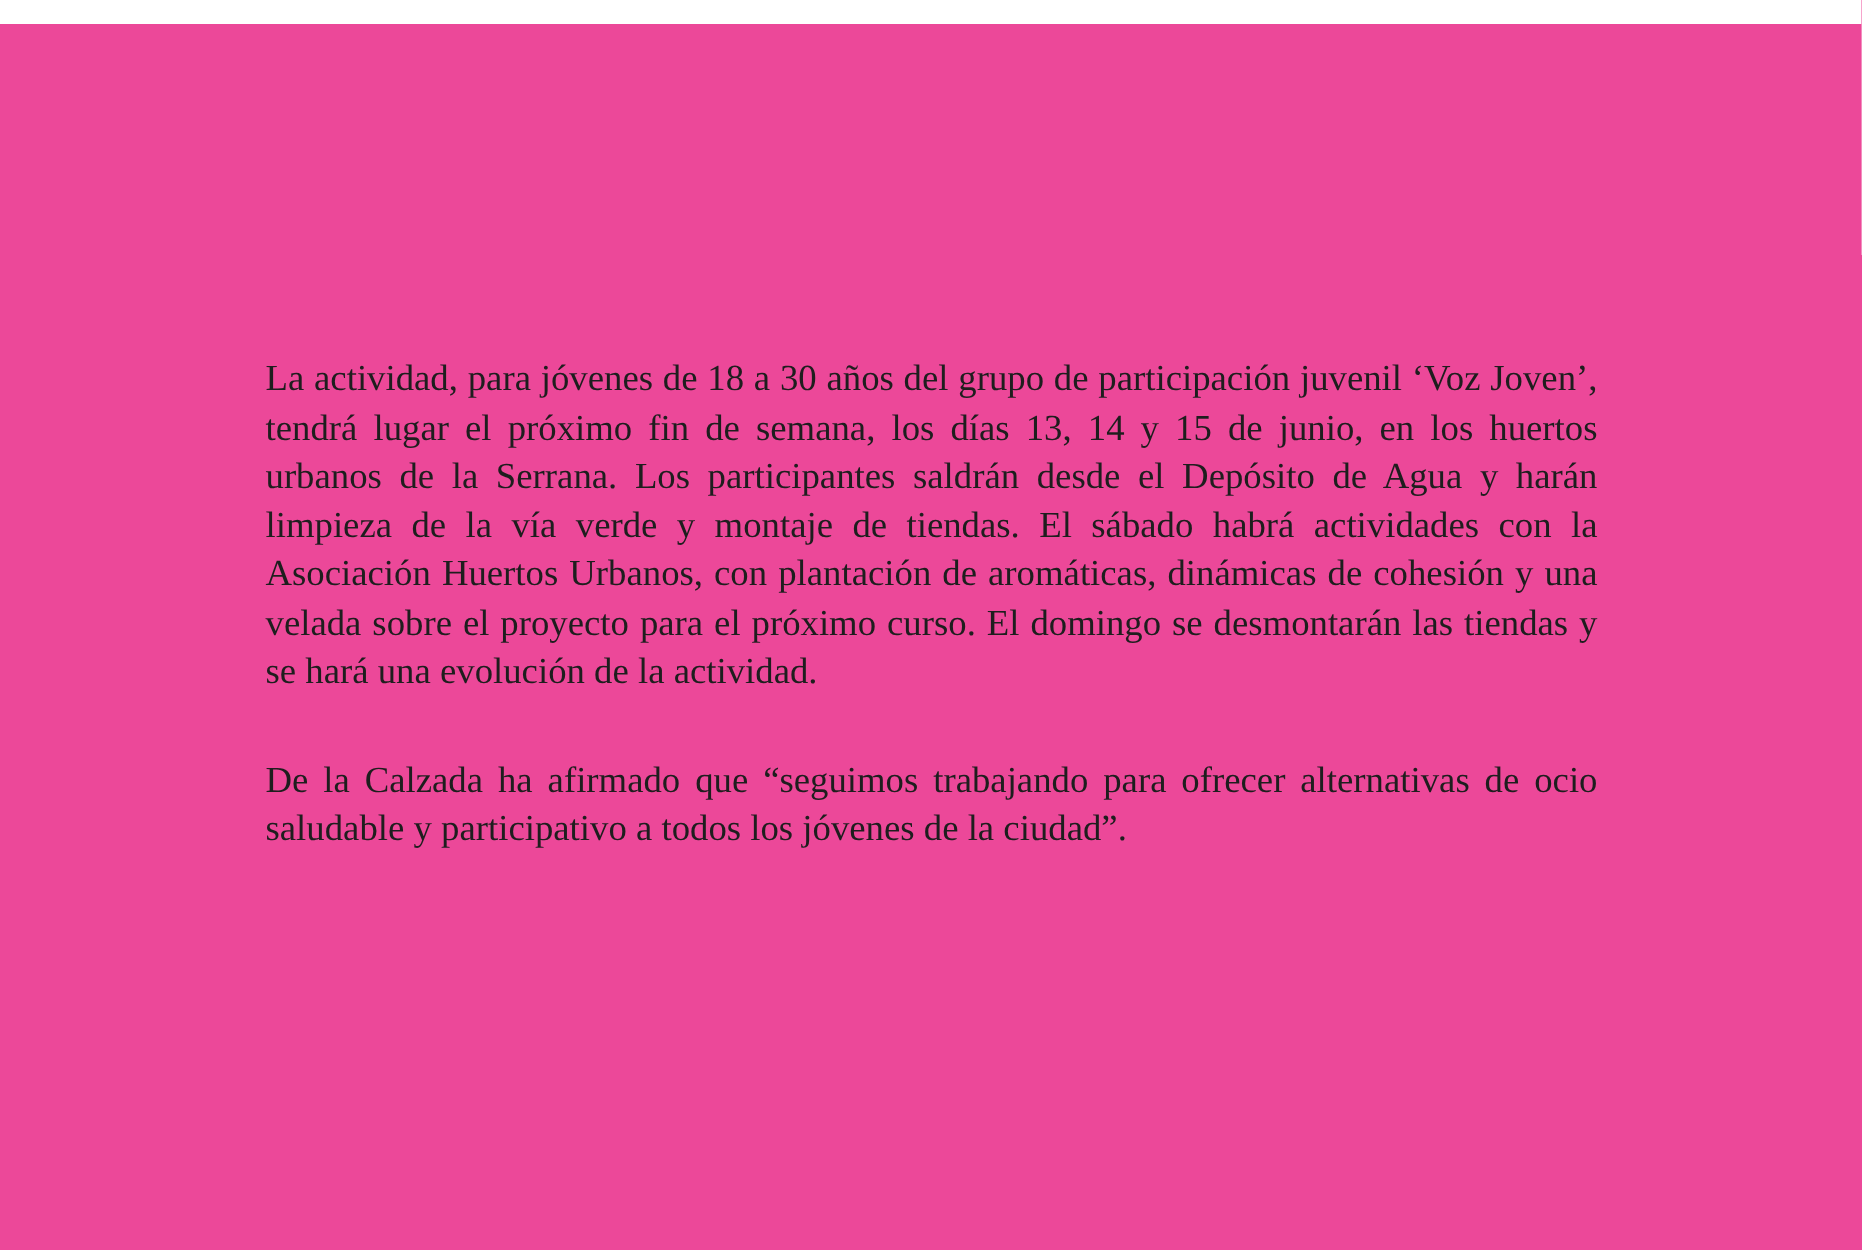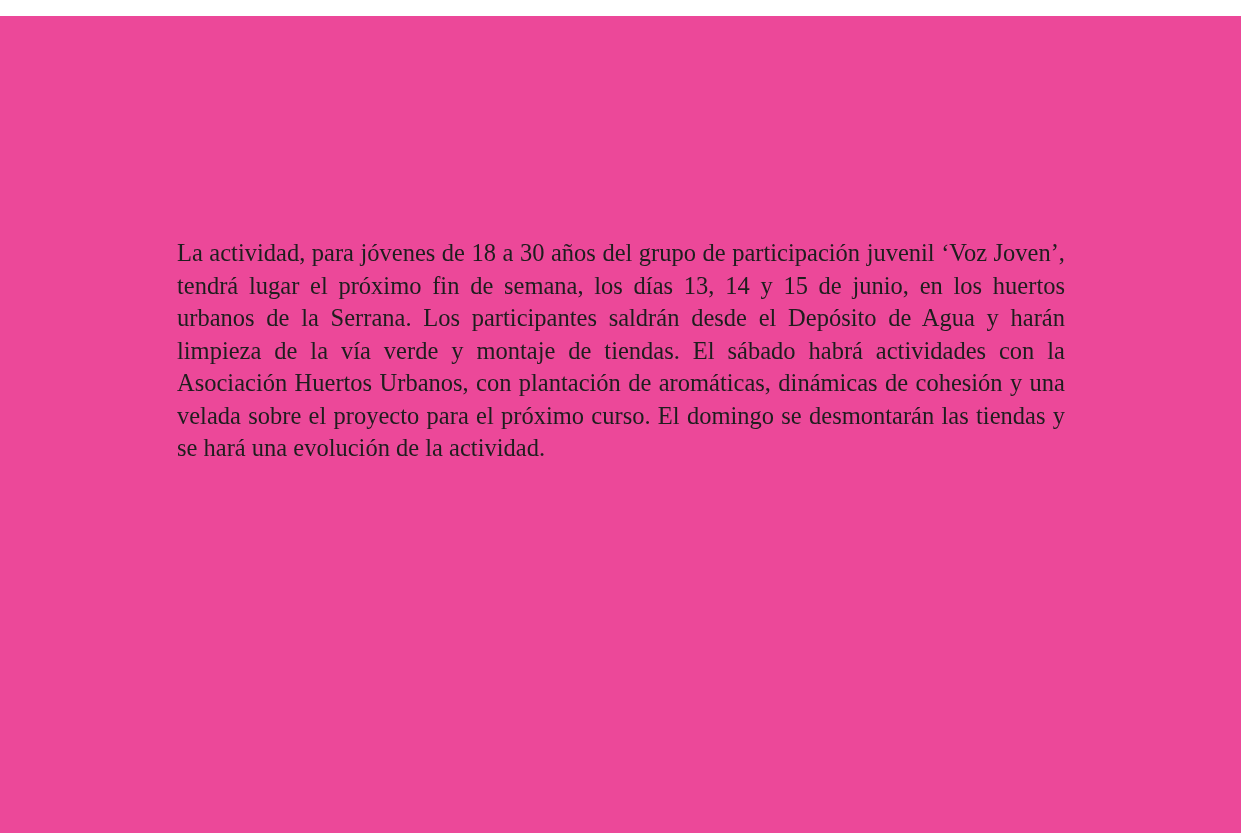--- a/index.html
+++ b/index.html
@@ -39,14 +39,15 @@
   .article-body p + p {
     margin-top: 40px;
   }
 </style>
 </head>
 <body>
 
 <div class="document-page">
   <div class="article-body">
     <p>La actividad, para jóvenes de 18 a 30 años del grupo de participación juvenil ‘Voz Joven’, tendrá lugar el próximo fin de semana, los días 13, 14 y 15 de junio, en los huertos urbanos de la Serrana. Los participantes saldrán desde el Depósito de Agua y harán limpieza de la vía verde y montaje de tiendas. El sábado habrá actividades con la Asociación Huertos Urbanos, con plantación de aromáticas, dinámicas de cohesión y una velada sobre el proyecto para el próximo curso. El domingo se desmontarán las tiendas y se hará una evolución de la actividad.</p>
+    <p>De la Calzada ha afirmado que “seguimos trabajando para ofrecer alternativas de ocio saludable y participativo a todos los jóvenes de la ciudad”.</p>
   </div>
 </div>
 
 </body></html>

